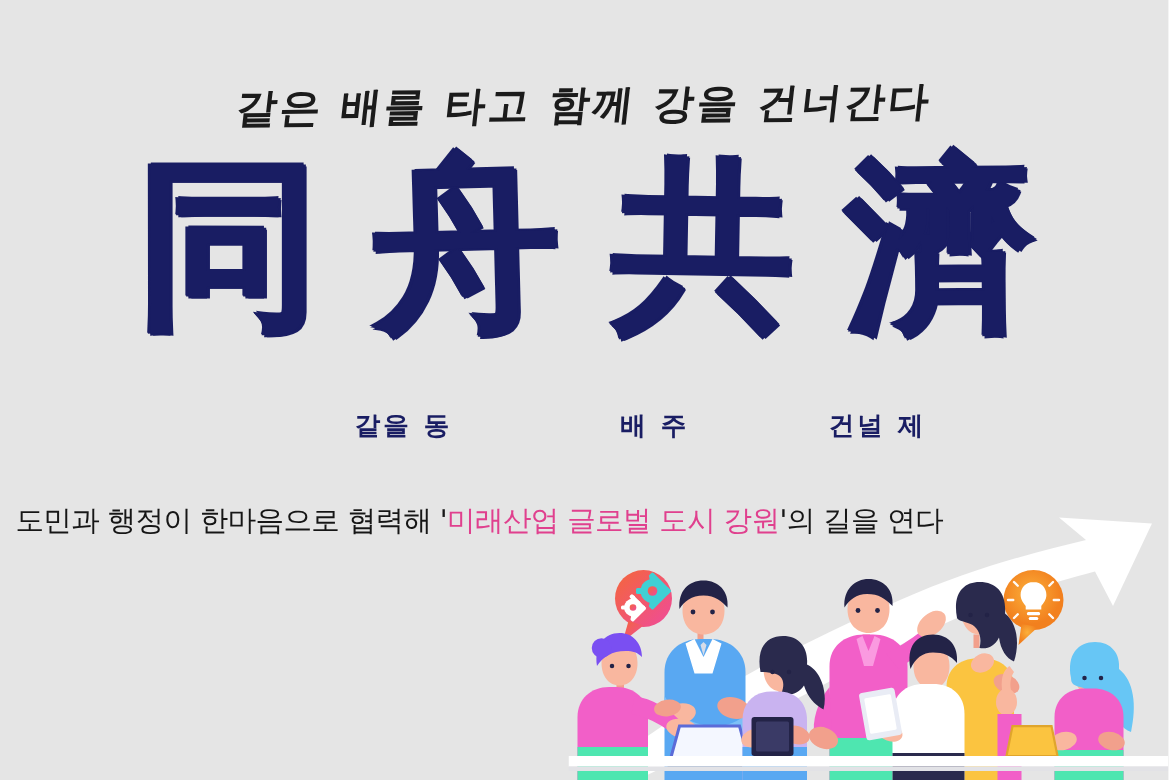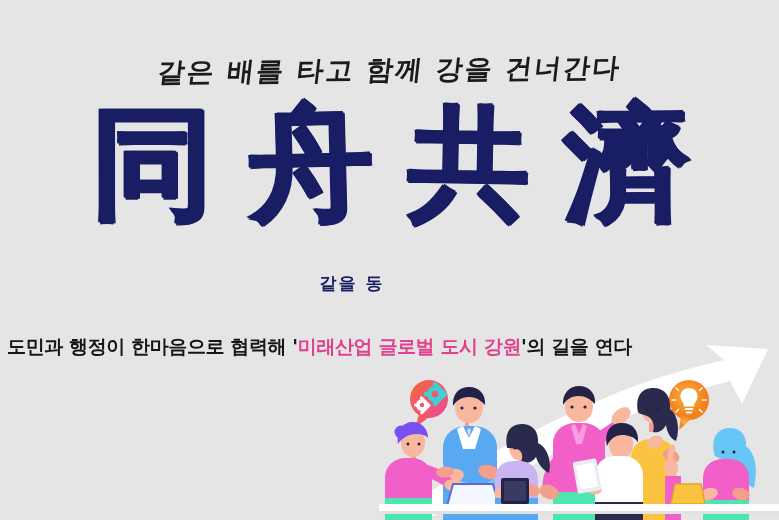--- a/index.html
+++ b/index.html
@@ -71,38 +71,38 @@
     left: 0;
     width: 779px;
     display: flex;
     justify-content: center;
     padding: 0 60px;
     box-sizing: border-box;
     gap: 18px;
   }
   .gloss {
     width: 140px;
-    text-align: left;
+    text-align: right;
     font-family: "DejaVu Sans", sans-serif;
     font-size: 17px;
     font-weight: 700;
     letter-spacing: 2px;
     color: #191d63;
   }
 
   
   .tagline {
     position: absolute;
     top: 334px;
     left: 0;
     width: 639px;
     text-align: center;
     font-family: "DejaVu Sans", sans-serif;
     font-size: 19px;
-    font-weight: 700;
+    font-weight: 400;
     letter-spacing: -0.4px;
     color: #161616;
     white-space: nowrap;
   }
   .tagline .hl { color: #e0408e; }
 
   
   .arrow-layer {
     position: absolute;
     left: 0; top: 0;
@@ -135,20 +135,22 @@
 
   <div class="hanja-row">
     <span class="hanja h1">同</span>
     <span class="hanja h2">舟</span>
     <span class="hanja h3">共</span>
     <span class="hanja h4">濟</span>
   </div>
 
   <div class="gloss-row">
     <span class="gloss">같을 동</span>
+    <span class="gloss">배 주</span>
+    <span class="gloss">건널 제</span>
   </div>
 
   <div class="tagline">
     <span>도민과 행정이 한마음으로 협력해 '</span><span class="hl">미래산업 글로벌 도시 강원</span><span>'의 길을 연다</span>
   </div>
 
   <div class="illustration">
     <svg width="400" height="148" viewBox="0 0 400 148" xmlns="http://www.w3.org/2000/svg" aria-hidden="true">
 
       <g>

